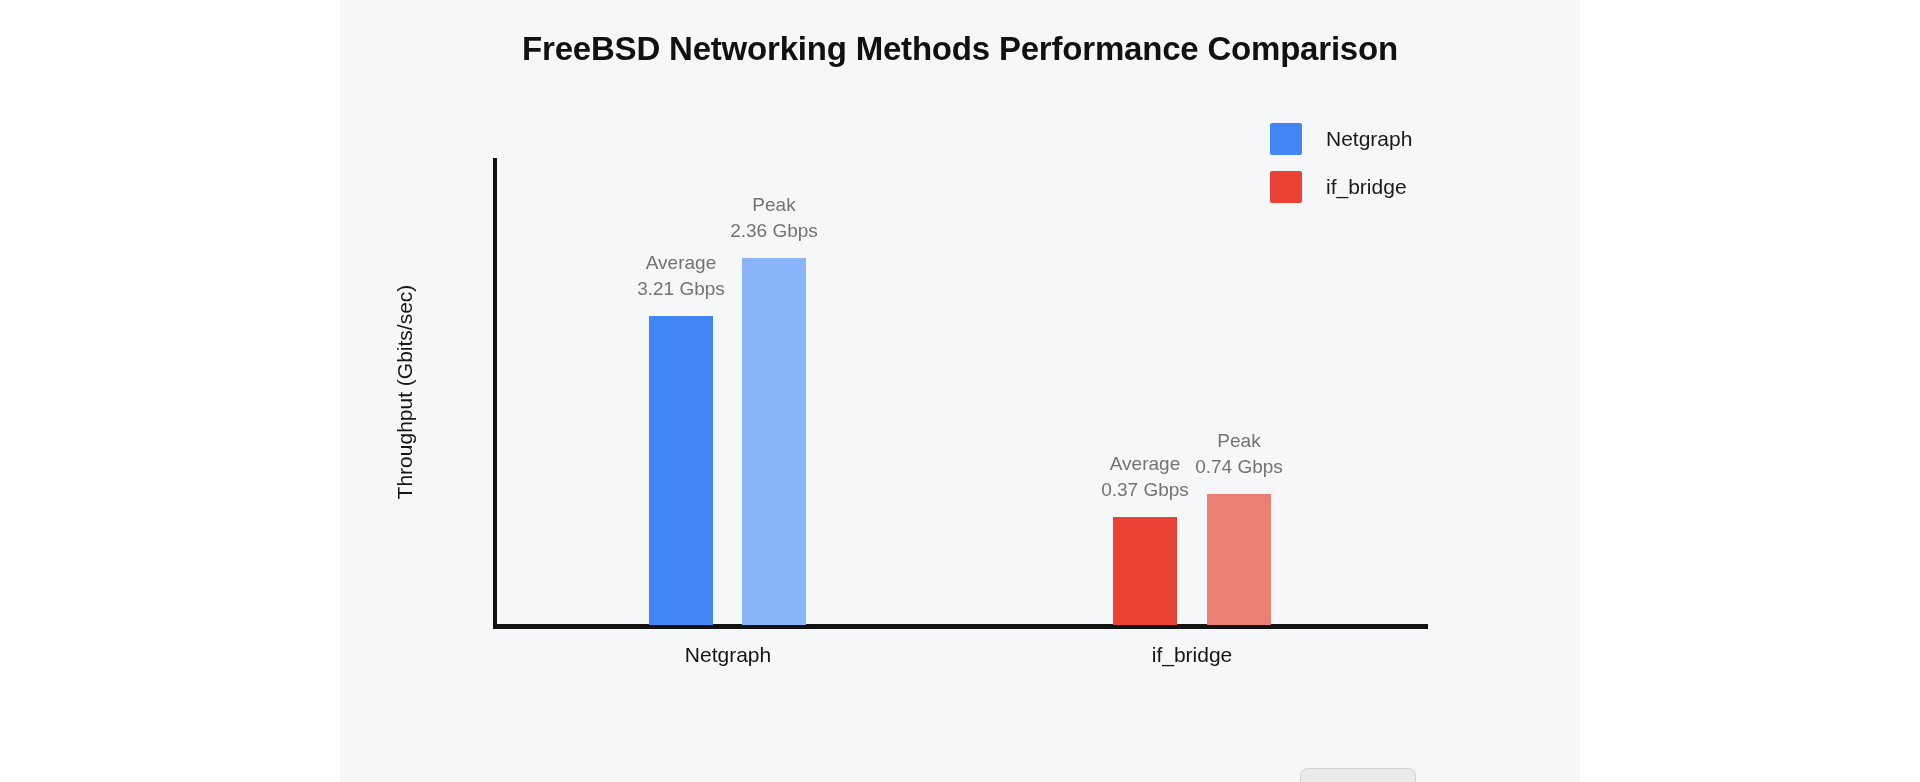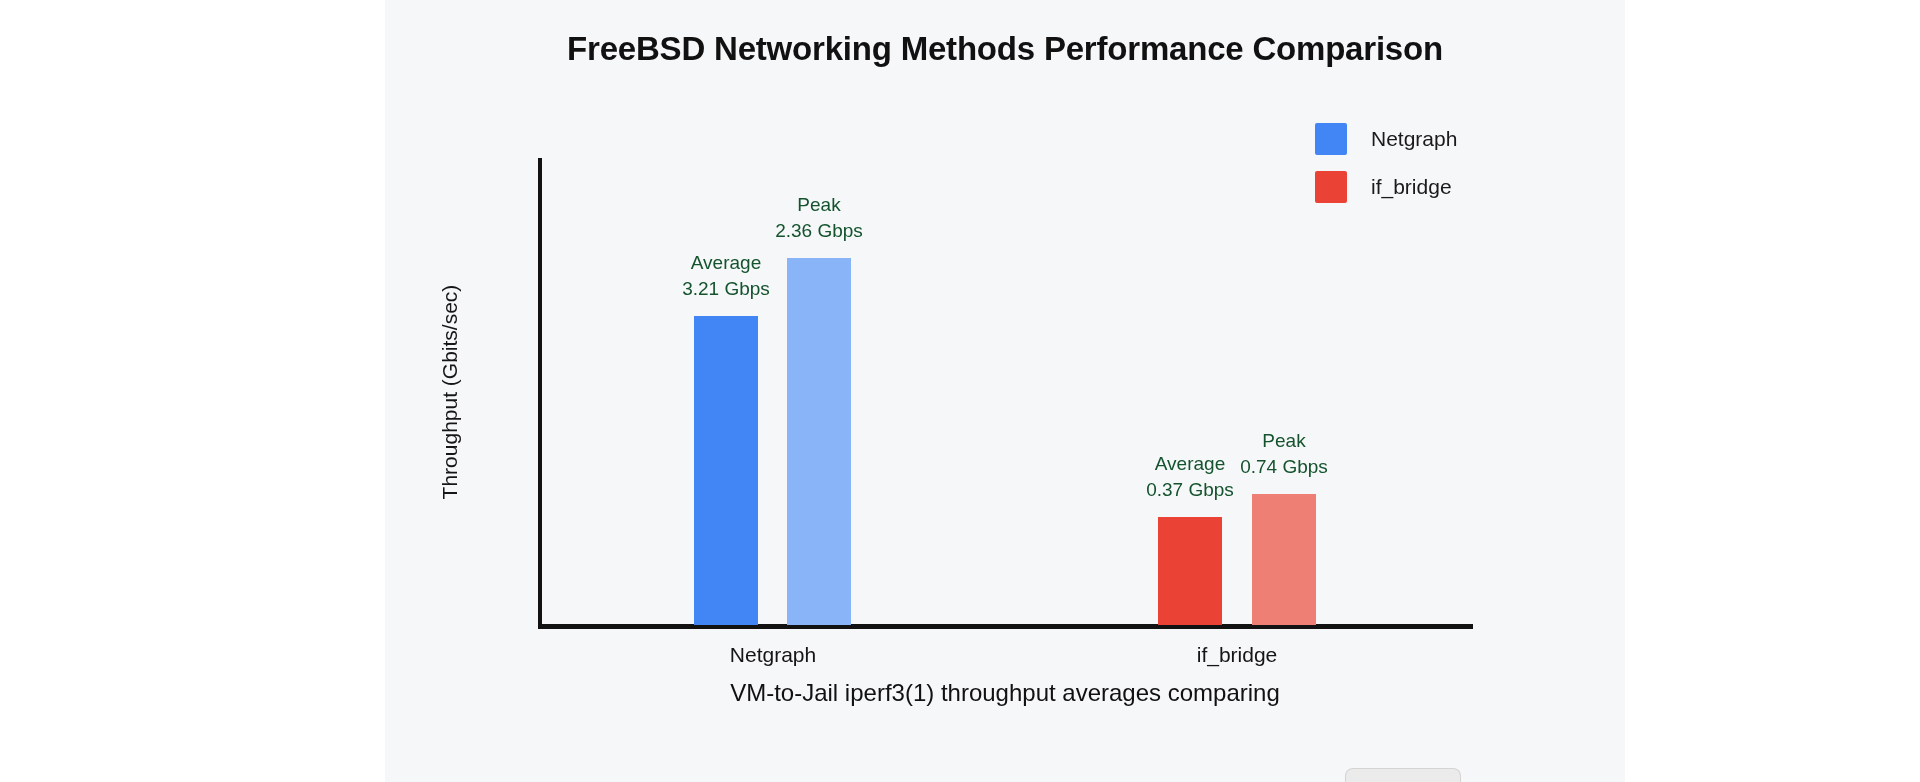--- a/index.html
+++ b/index.html
@@ -15,21 +15,20 @@
     font-family: "Liberation Sans", sans-serif;
     -webkit-font-smoothing: antialiased;
   }
 
   
   #screen {
     position: relative;
     width: 1534px;
     height: 782px;
     background: #ffffff;
-    margin-left: 45px;
   }
 
   
   #panel {
     position: absolute;
     left: 340px;
     top: 0px;
     width: 1240px;
     height: 782px;
     background: #f6f7f9;
@@ -121,21 +120,21 @@
   .bar {
     position: absolute;
     bottom: 157px; 
   }
 
   
   .bar-annot {
     position: absolute;
     text-align: center;
     font-size: 19px;
-    color: #14532d;
+    color: #737373;
     line-height: 1.35;
     white-space: nowrap;
   }
   .bar-annot .annot-name { display: block; }
   .bar-annot .annot-value { display: block; }
 
   
   .cat-label {
     position: absolute;
     top: 643px;
@@ -222,20 +221,19 @@
         <span class="annot-name">Peak</span>
         <span class="annot-value">0.74 Gbps</span>
       </div>
 
       <div class="cat-label" style="left:308px; width:160px;">Netgraph</div>
       <div class="cat-label" style="left:772px; width:160px;">if_bridge</div>
 
     </div>
 
     <div id="caption">
-      <span>VM-to-Jail iperf3(1) throughput averages comparing</span>
     </div>
 
   </div>
 
   <div id="bottom-widget"></div>
 
 </div>
 
 </body></html>

